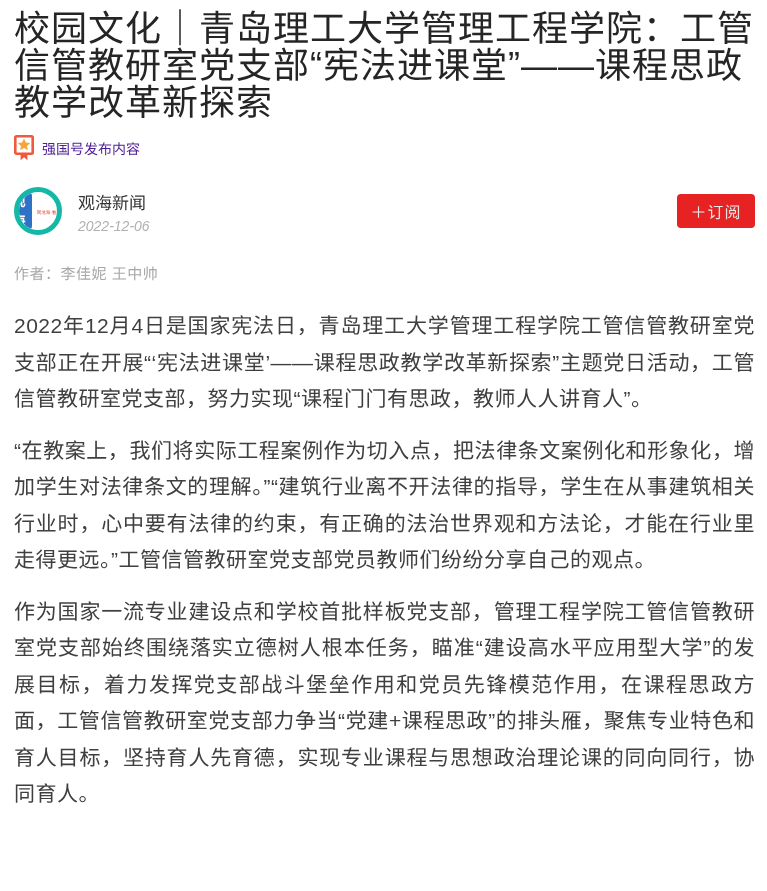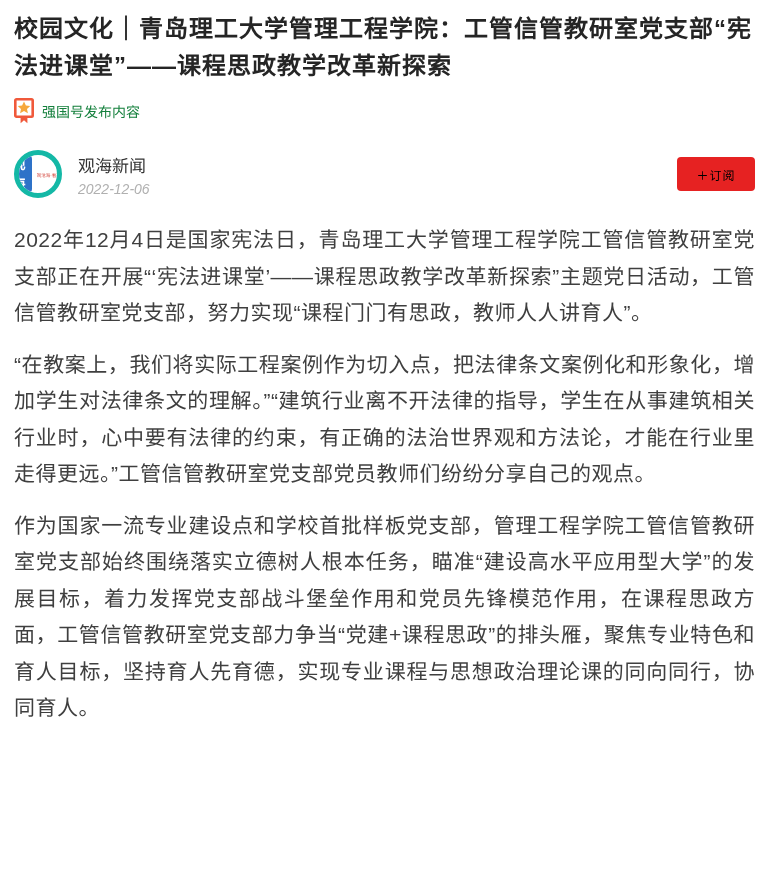--- a/index.html
+++ b/index.html
@@ -10,38 +10,38 @@
     overflow: hidden;
     font-family: "Liberation Sans", "DejaVu Sans", sans-serif;
     color: #3f3f3f;
   }
   .container {
     padding: 0 12px 0 14px;
   }
   
   h1.article-title {
     margin-top: 10px;
-    font-size: 24px;
+    font-size: 36px;
     line-height: 37px;
-    font-weight: 700;
+    font-weight: 400;
     letter-spacing: 1px;
     color: #252525;
   }
   
   .badge-row {
     margin-top: 14px;
     display: flex;
     align-items: center;
     gap: 8px;
     height: 26px;
   }
   .badge-row .icon svg { display: block; }
   .badge-label {
     font-size: 14px;
-    color: #15803d;
+    color: #4c1d95;
   }
   
   .publisher-row {
     margin-top: 26px;
     display: flex;
     align-items: center;
   }
   .avatar {
     width: 48px;
     height: 48px;
@@ -82,22 +82,22 @@
     margin-top: 4px;
     font-size: 14px;
     color: #b0b0b0;
     font-style: italic;
   }
   .flex-spacer { flex: 1; }
   .subscribe-button {
     width: 78px;
     height: 34px;
     background: #e62222;
-    color: #000000;
-    font-size: 12px;
+    color: #e5e5e5;
+    font-size: 16px;
     border: none;
     border-radius: 4px;
     display: flex;
     align-items: center;
     justify-content: center;
     cursor: pointer;
     font-family: inherit;
     letter-spacing: 1px;
   }
   
@@ -146,20 +146,21 @@
       <span class="avatar-tagline">观沧海·看天下</span>
     </div>
     <div class="publisher-info">
       <div class="publisher-name">观海新闻</div>
       <div class="publish-date">2022-12-06</div>
     </div>
     <div class="flex-spacer"></div>
     <button class="subscribe-button">＋订阅</button>
   </div>
 
+  <div class="author-line">作者：李佳妮 王中帅</div>
 
   <div class="article-body">
     <p>2022年12月4日是国家宪法日，青岛理工大学管理工程学院工管信管教研室党支部正在开展“‘宪法进课堂’——课程思政教学改革新探索”主题党日活动，工管信管教研室党支部，努力实现“课程门门有思政，教师人人讲育人”。</p>
     <p>“在教案上，我们将实际工程案例作为切入点，把法律条文案例化和形象化，增加学生对法律条文的理解。”“建筑行业离不开法律的指导，学生在从事建筑相关行业时，心中要有法律的约束，有正确的法治世界观和方法论，才能在行业里走得更远。”工管信管教研室党支部党员教师们纷纷分享自己的观点。</p>
     <p>作为国家一流专业建设点和学校首批样板党支部，管理工程学院工管信管教研室党支部始终围绕落实立德树人根本任务，瞄准“建设高水平应用型大学”的发展目标，着力发挥党支部战斗堡垒作用和党员先锋模范作用，在课程思政方面，工管信管教研室党支部力争当“党建+课程思政”的排头雁，聚焦专业特色和育人目标，坚持育人先育德，实现专业课程与思想政治理论课的同向同行，协同育人。</p>
   </div>
 
 </div>
 
 </body></html>

